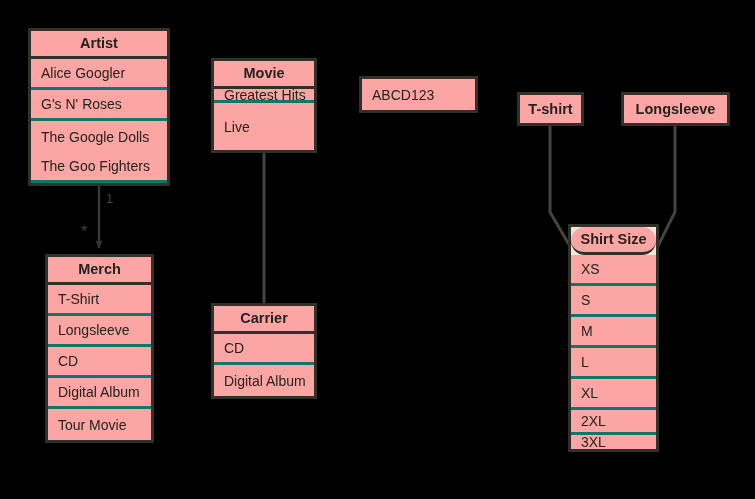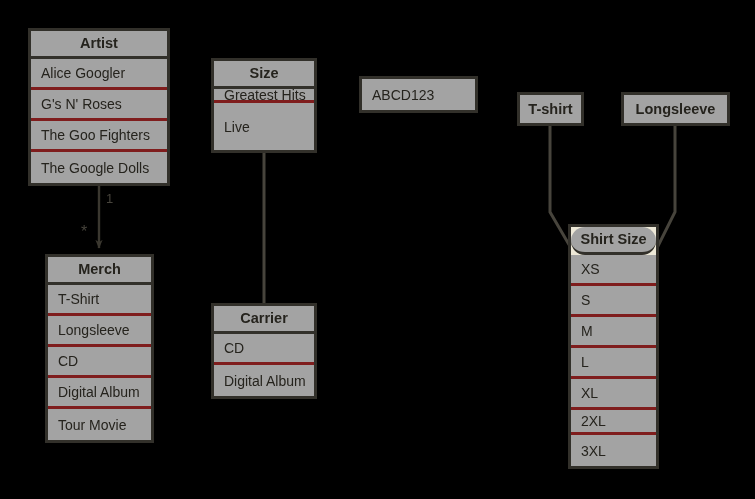--- a/index.html
+++ b/index.html
@@ -25,38 +25,38 @@
   }
   .entity {
     position: absolute;
     box-sizing: border-box;
     border: 3px solid #32302a;
     background: #ede8d7;
     z-index: 2;
   }
   .row {
     box-sizing: border-box;
-    background: #a3a3a3;
+    background: #fca5a5;
     color: #25231d;
     font-size: 14px;
     line-height: 1;
     display: flex;
     align-items: center;
     padding: 0 10px;
     white-space: nowrap;
     overflow: hidden;
   }
   .row.header {
     font-weight: bold;
     justify-content: center;
     border-bottom: 3px solid #32302a;
     font-size: 14.5px;
   }
   .row.item {
-    border-bottom: 3px solid #7f1d1d;
+    border-bottom: 3px solid #0f766e;
     justify-content: flex-start;
   }
   .row.item.last {
     border-bottom: none;
   }
   .entity.solo .row.header {
     border-bottom: none;
   }
   .edge-label {
     position: absolute;
@@ -85,26 +85,26 @@
     <line x1="99" y1="183" x2="99" y2="248" stroke="#3b3830" stroke-width="2.4" marker-end="url(#arrowhead)"></line>
     <line x1="264" y1="152" x2="264" y2="304" stroke="#47443c" stroke-width="3"></line>
     <polyline points="550,121 550,212 571,248" fill="none" stroke="#47443c" stroke-width="3"></polyline>
     <polyline points="675,121 675,212 657,248" fill="none" stroke="#47443c" stroke-width="3"></polyline>
   </svg>
 
   <div class="entity" style="left:28px; top:28px; width:142px;">
     <div class="row header" style="height:28px;">Artist</div>
     <div class="row item" style="height:31px;">Alice Googler</div>
     <div class="row item" style="height:31px;">G's N' Roses</div>
+    <div class="row item last" style="height:31px;">The Google Dolls</div>
     <div class="row item" style="height:31px;">The Goo Fighters</div>
-    <div class="row item last" style="height:31px;">The Google Dolls</div>
   </div>
 
   <div class="entity" style="left:211px; top:58px; width:106px;">
-    <div class="row header" style="height:28px;">Size</div>
+    <div class="row header" style="height:28px;">Movie</div>
     <div class="row item" style="height:14px;">Greatest Hits</div>
     <div class="row item last" style="height:47px;">Live</div>
   </div>
 
   <div class="entity" style="left:359px; top:76px; width:119px;">
     <div class="row item last" style="height:31px;">ABCD123</div>
   </div>
 
   <div class="entity solo" style="left:517px; top:92px; width:67px;">
     <div class="row header" style="height:28px;">T-shirt</div>
@@ -115,21 +115,21 @@
   </div>
 
   <div class="entity" style="left:568px; top:224px; width:91px;">
     <div class="row header" style="height:28px;border-radius:14px;">Shirt Size</div>
     <div class="row item" style="height:31px;">XS</div>
     <div class="row item" style="height:31px;">S</div>
     <div class="row item" style="height:31px;">M</div>
     <div class="row item" style="height:31px;">L</div>
     <div class="row item" style="height:31px;">XL</div>
     <div class="row item" style="height:25px;">2XL</div>
-    <div class="row item last" style="height:31px;">3XL</div>
+    <div class="row item last" style="height:14px;">3XL</div>
   </div>
 
   <div class="entity" style="left:45px; top:254px; width:109px;">
     <div class="row header" style="height:28px;">Merch</div>
     <div class="row item" style="height:31px;">T-Shirt</div>
     <div class="row item" style="height:31px;">Longsleeve</div>
     <div class="row item" style="height:31px;">CD</div>
     <div class="row item" style="height:31px;">Digital Album</div>
     <div class="row item last" style="height:31px;">Tour Movie</div>
   </div>

